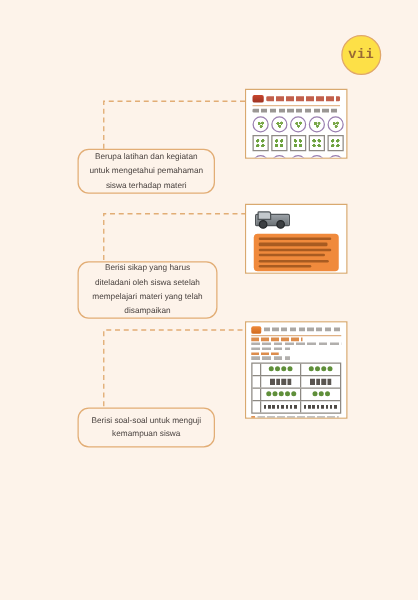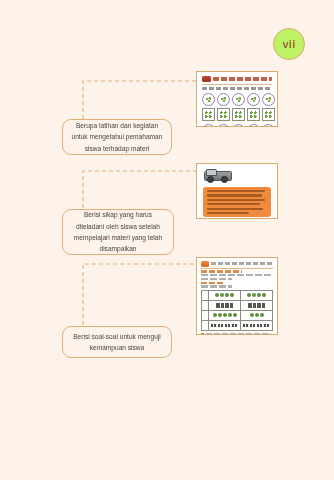--- a/index.html
+++ b/index.html
@@ -33,22 +33,22 @@
     height: 30px;
     border-radius: 50%;
     border: 1.3px solid #e0a76a;
     display: flex;
     align-items: center;
     justify-content: center;
     color: #9a6a35;
     font-size: 11px;
     font-weight: bold;
     letter-spacing: 0.3px;
-    font-family: Liberation Sans, sans-serif;
-    background: #bef264;
+    font-family: Liberation Mono, monospace;
+    background: #fde047;
   }
 
   
   .connector {
     position: absolute;
     pointer-events: none;
   }
   .connector svg { display: block; }
 
   

